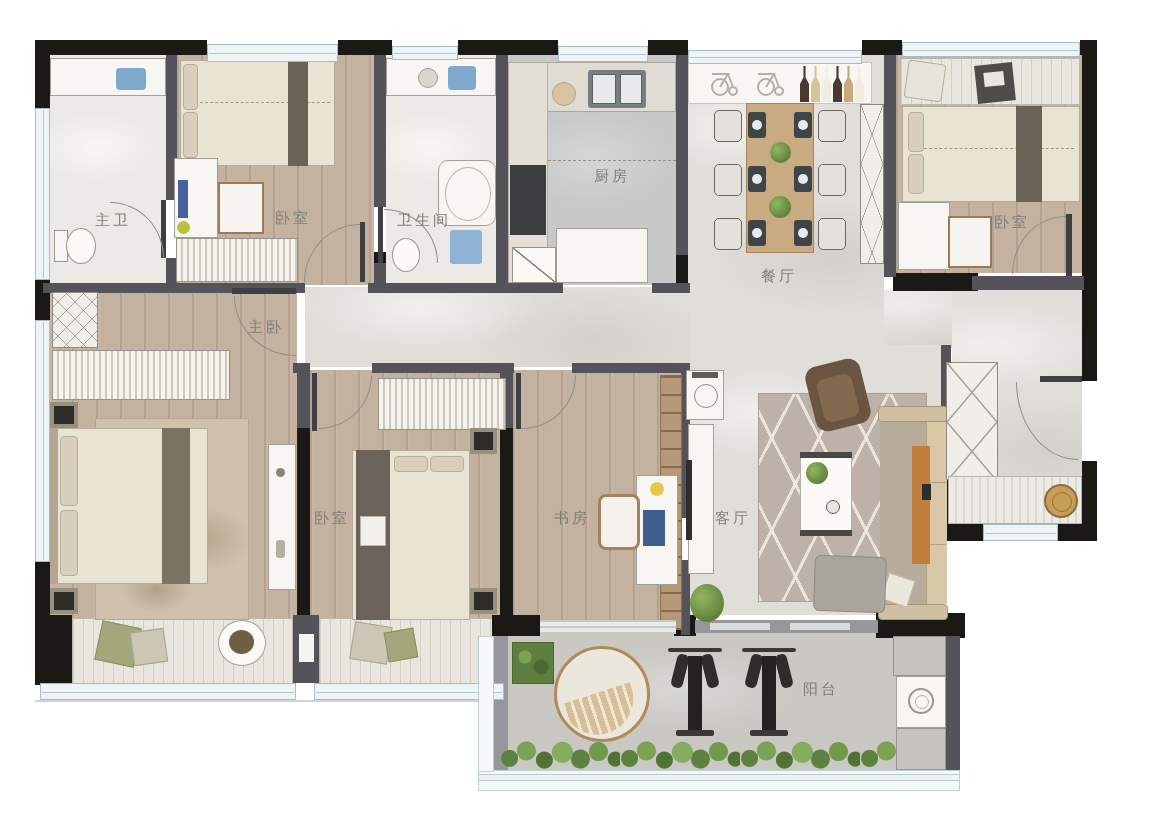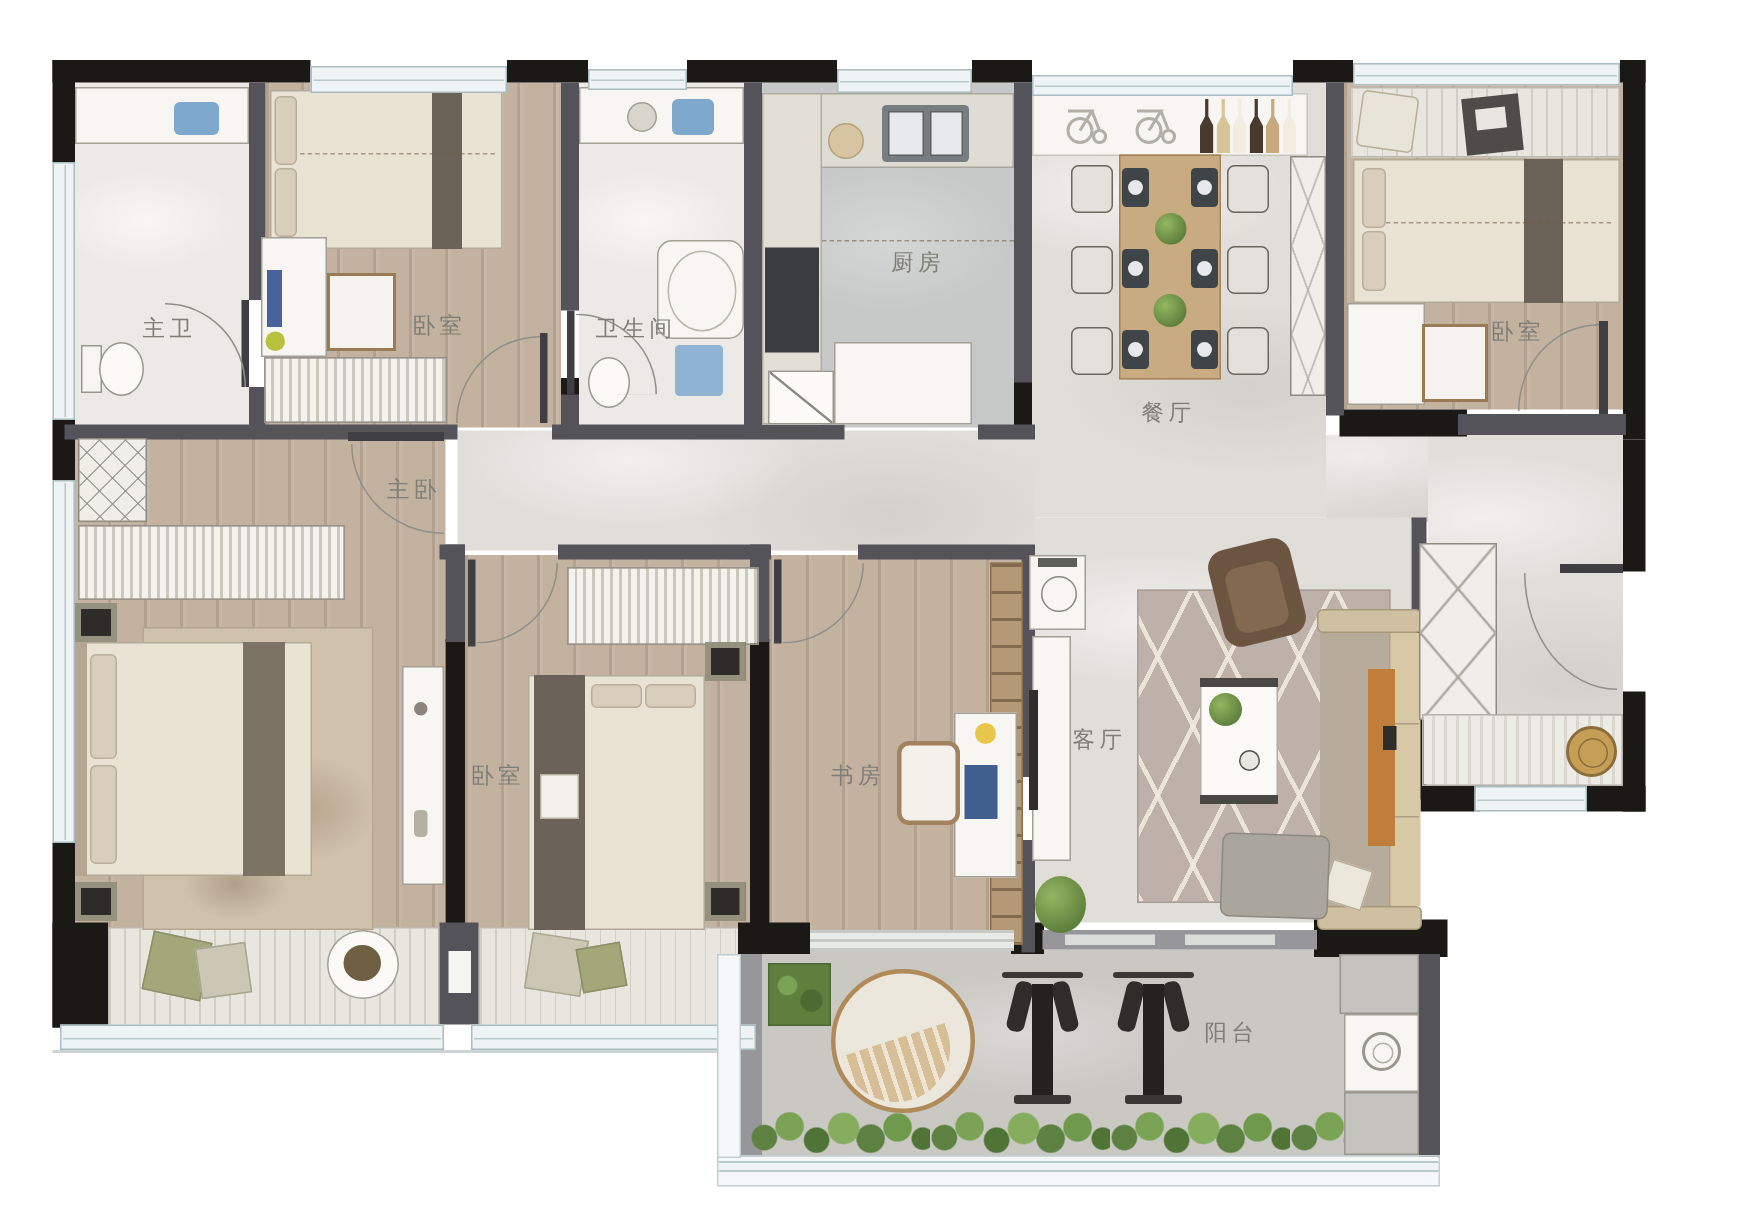--- a/index.html
+++ b/index.html
@@ -327,19 +327,19 @@
   <div class="a" style="left:908px;top:688px;width:26px;height:26px;border:2px solid #9a968e;border-radius:50%;box-sizing:border-box;z-index:2"></div>
   <div class="a" style="left:915px;top:695px;width:12px;height:12px;border:1px solid #b3afa7;border-radius:50%;z-index:2"></div>
   <div class="a" style="left:896px;top:728px;width:50px;height:42px;background:#c5c3bd;border:1px solid #9a968e;box-sizing:border-box;z-index:2"></div>
 
   <span class="lbl" style="left:113px;top:212px">主卫</span>
   <span class="lbl" style="left:293px;top:210px">卧室</span>
   <span class="lbl" style="left:424px;top:212px">卫生间</span>
   <span class="lbl" style="left:612px;top:168px">厨房</span>
   <span class="lbl" style="left:779px;top:268px">餐厅</span>
   <span class="lbl" style="left:1012px;top:214px">卧室</span>
-  <span class="lbl" style="left:276px;top:319px">主卧</span>
+  <span class="lbl" style="left:266px;top:319px">主卧</span>
   <span class="lbl" style="left:332px;top:510px">卧室</span>
   <span class="lbl" style="left:572px;top:510px">书房</span>
-  <span class="lbl" style="left:733px;top:486px">客厅</span>
+  <span class="lbl" style="left:733px;top:510px">客厅</span>
   <span class="lbl" style="left:821px;top:681px">阳台</span>
 
 </div>
 
 </body></html>

